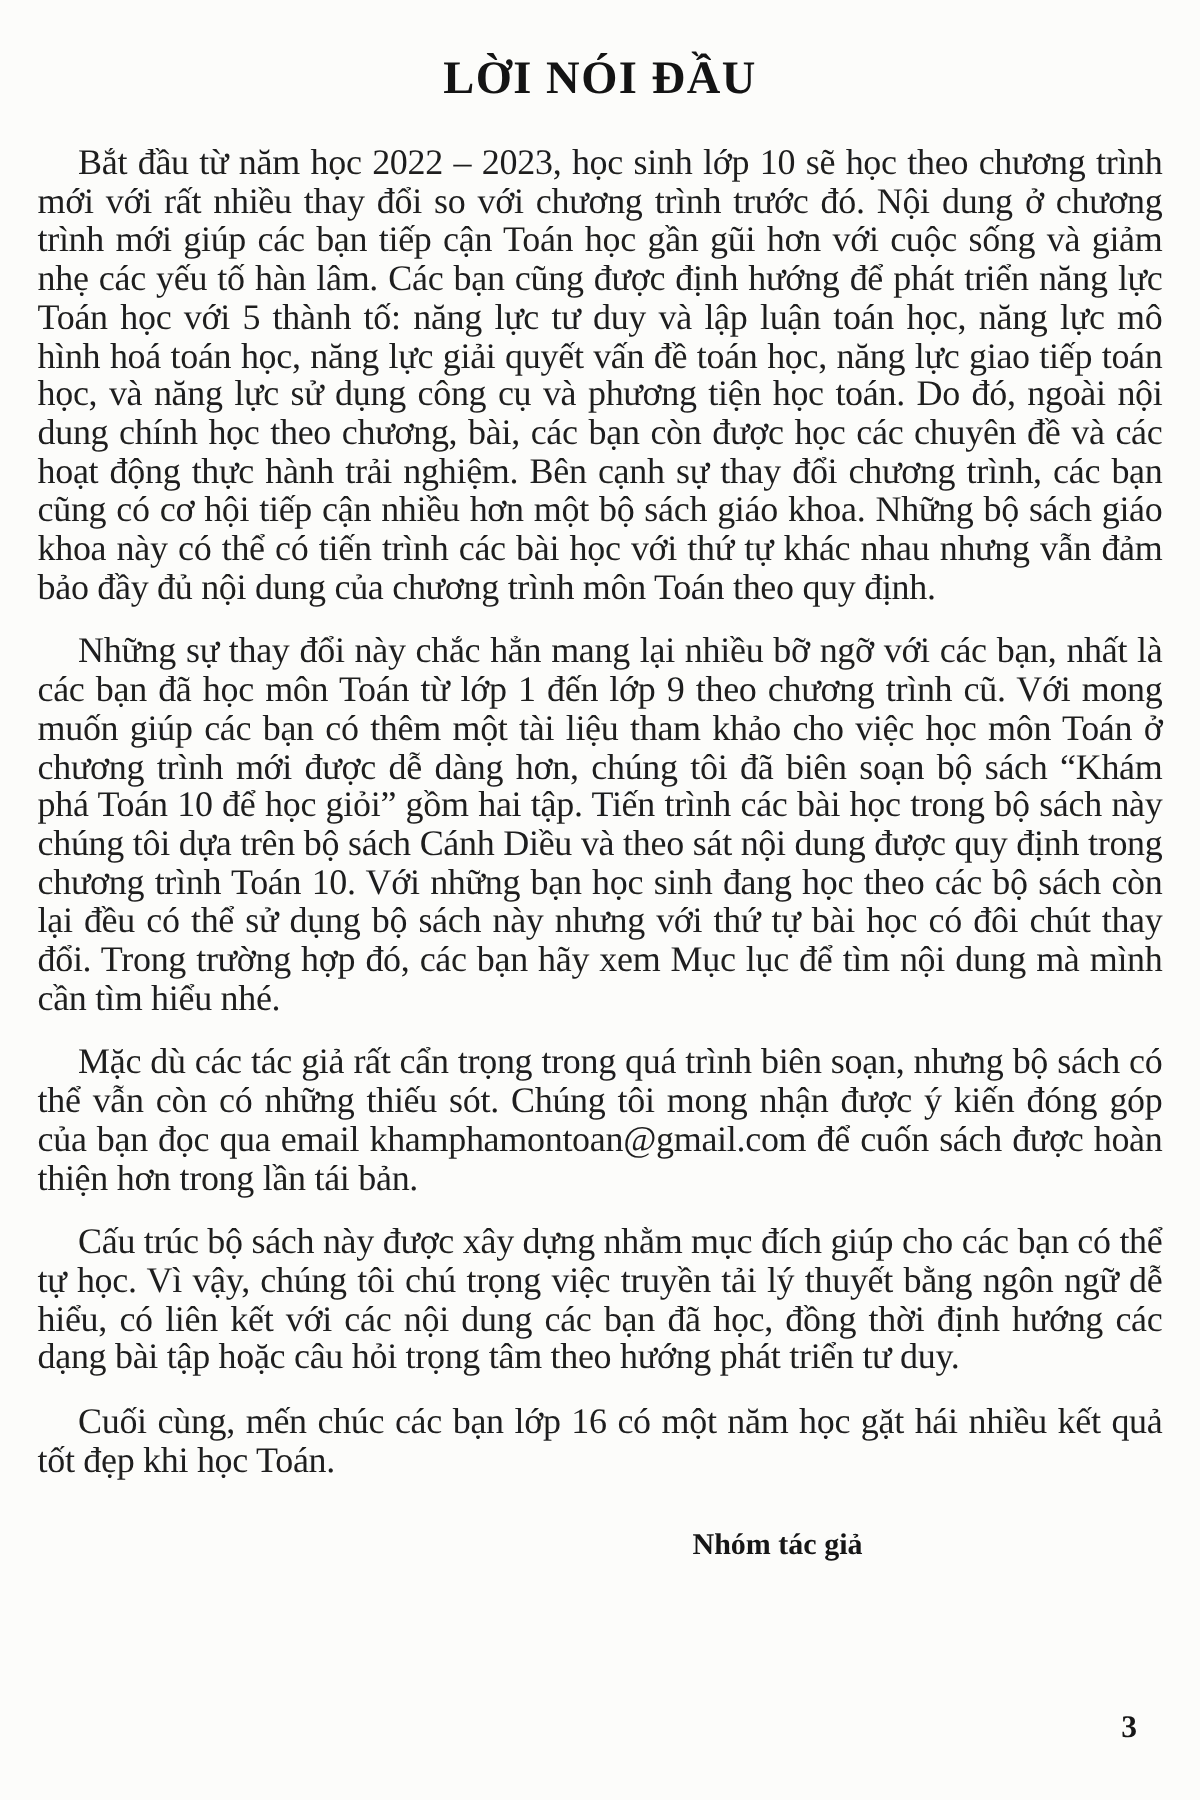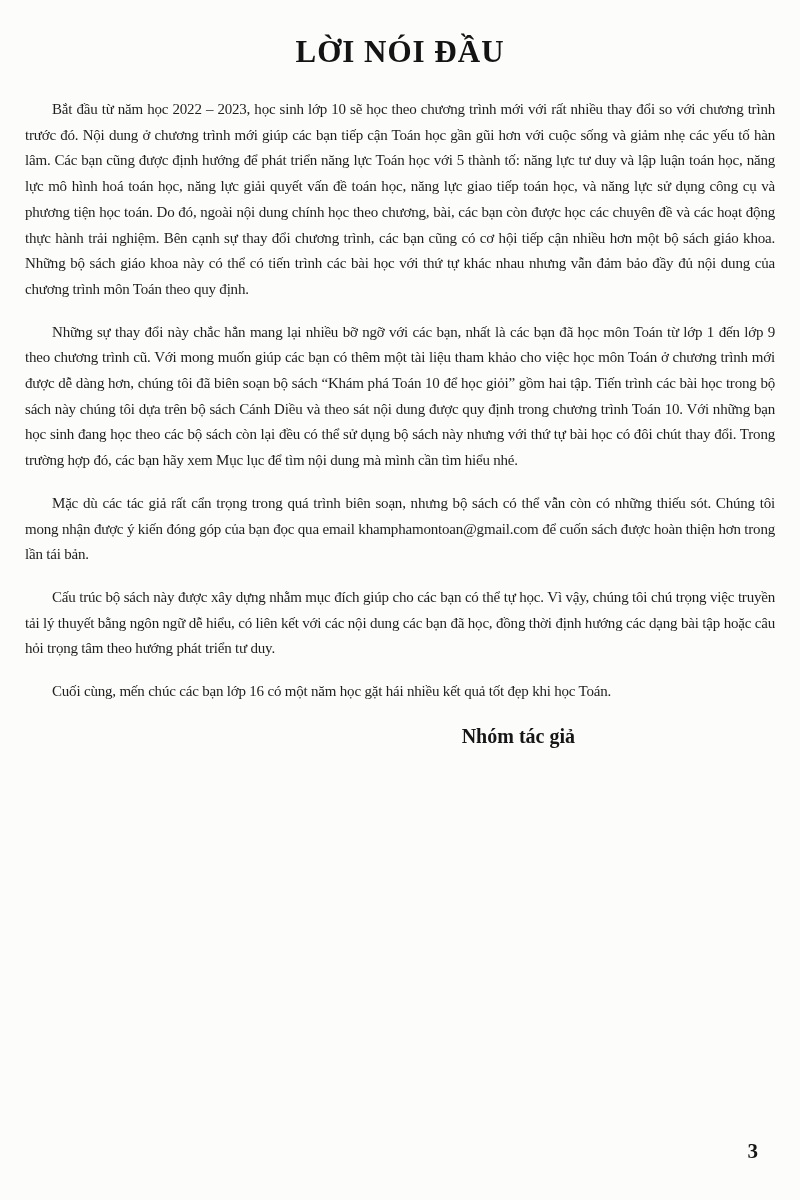--- a/index.html
+++ b/index.html
@@ -28,28 +28,28 @@
     color: #141414;
   }
   .greeting {
     margin: 0;
     font-size: 19.5px;
     line-height: 25.7px;
     text-indent: 27px;
   }
   .body-par {
     margin: 17px 0 0 0;
-    font-size: 15px;
+    font-size: 24px;
     line-height: 25.7px;
     letter-spacing: -0.2px;
     text-align: justify;
     text-indent: 27px;
   }
   .signature {
-    margin-top: 20px;
+    margin-top: 31px;
     font-size: 20px;
     font-weight: 700;
     text-align: right;
     padding-right: 200px;
     color: #161616;
   }
   .page-number {
     position: absolute;
     right: 42px;
     bottom: 36px;

